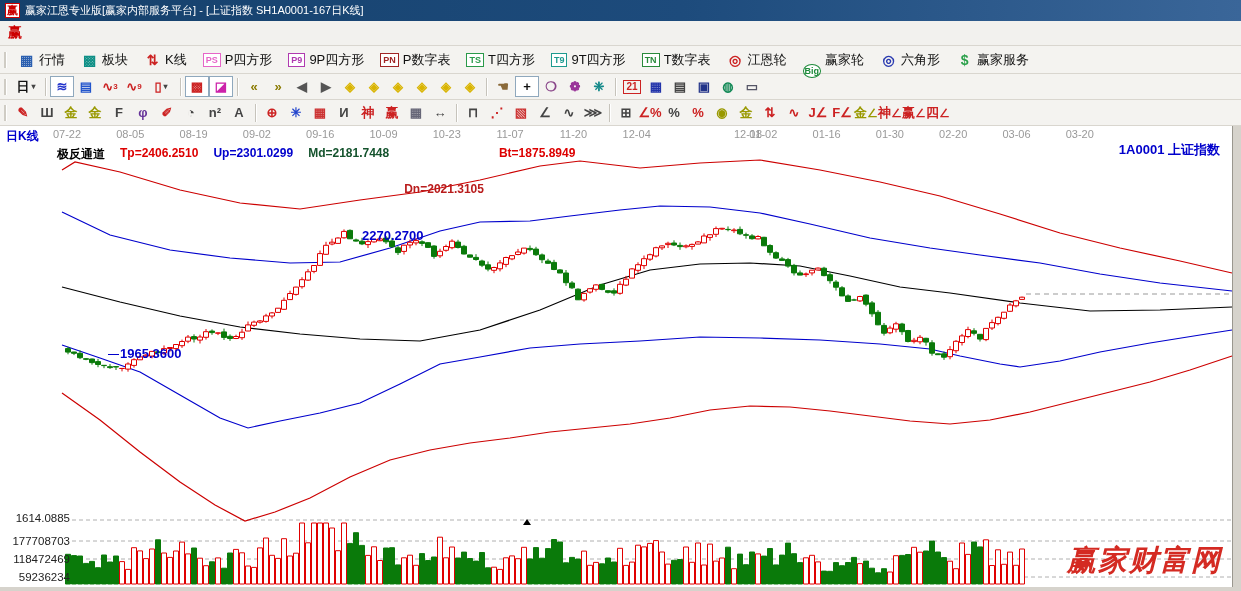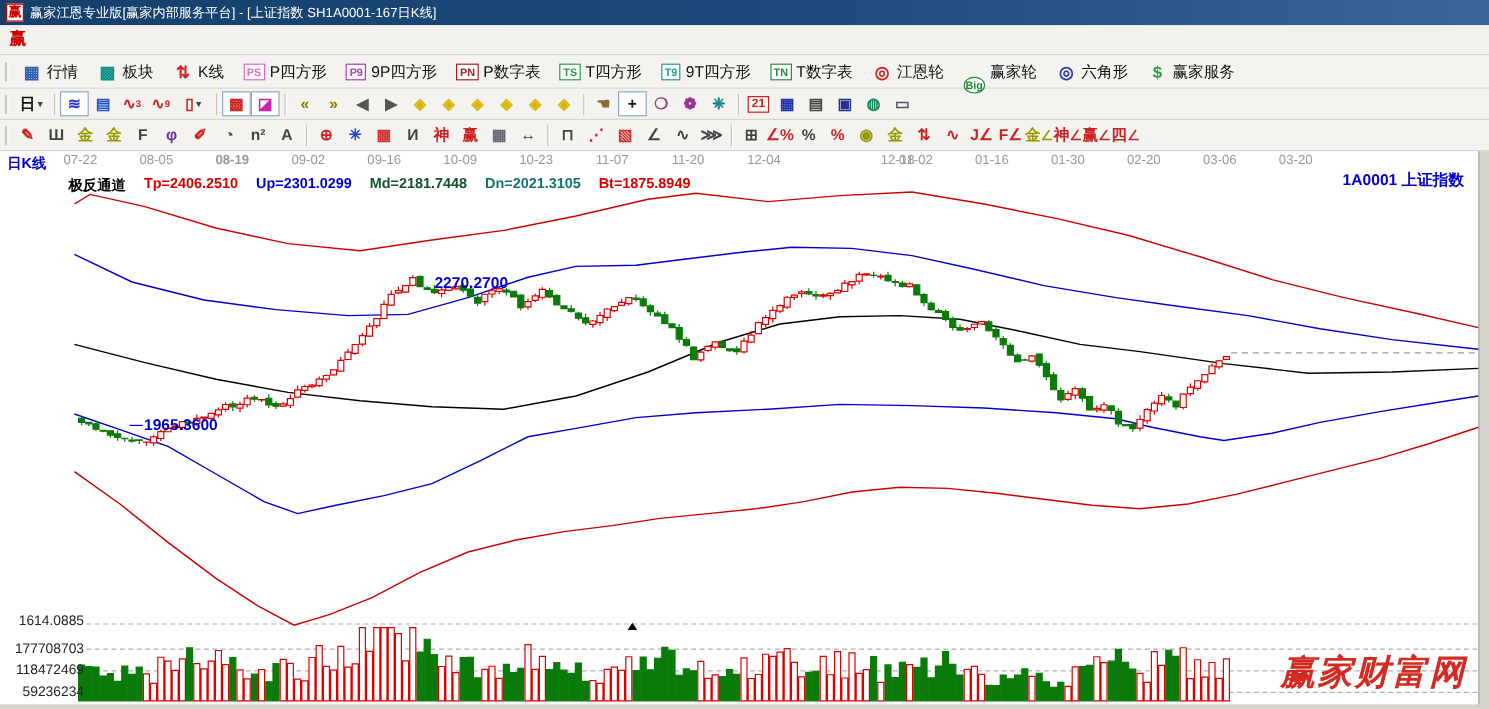--- a/index.html
+++ b/index.html
@@ -362,42 +362,42 @@
         <path d="M119.5,368.4H124.5V368.5H119.5ZM125.5,364.0H130.5V369.1H125.5ZM131.5,359.7H136.5V365.4H131.5ZM137.5,356.9H142.5V359.8H137.5ZM143.5,355.1H148.5V356.1H143.5ZM149.5,351.4H154.5V356.1H149.5ZM161.5,348.6H166.5V352.9H161.5ZM167.5,347.5H172.5V348.5H167.5ZM173.5,344.5H178.5V348.6H173.5ZM179.5,341.5H184.5V345.7H179.5ZM185.5,337.1H190.5V341.2H185.5ZM197.5,337.0H202.5V340.1H197.5ZM203.5,331.7H208.5V337.3H203.5ZM215.5,332.9H220.5V333.2H215.5ZM233.5,336.5H238.5V338.5H233.5ZM239.5,332.2H244.5V337.7H239.5ZM245.5,324.9H250.5V331.0H245.5ZM251.5,322.1H256.5V325.3H251.5ZM257.5,320.9H262.5V322.2H257.5ZM263.5,315.9H268.5V321.4H263.5ZM269.5,312.9H274.5V316.0H269.5ZM275.5,308.2H280.5V312.4H275.5ZM281.5,300.3H286.5V309.3H281.5ZM287.5,293.5H292.5V299.6H287.5ZM293.5,287.1H298.5V294.4H293.5ZM299.5,279.7H304.5V286.7H299.5ZM305.5,271.8H310.5V280.1H305.5ZM311.5,265.5H316.5V271.4H311.5ZM317.5,253.6H322.5V265.4H317.5ZM323.5,245.3H328.5V254.3H323.5ZM329.5,242.2H334.5V244.0H329.5ZM335.5,238.0H340.5V243.4H335.5ZM341.5,231.4H346.5V237.8H341.5ZM365.5,241.6H370.5V244.6H365.5ZM371.5,239.4H376.5V241.9H371.5ZM377.5,238.9H382.5V240.7H377.5ZM401.5,245.2H406.5V251.4H401.5ZM407.5,242.3H412.5V245.0H407.5ZM413.5,240.6H418.5V242.9H413.5ZM437.5,251.3H442.5V255.8H437.5ZM443.5,246.5H448.5V250.3H443.5ZM449.5,241.2H454.5V247.7H449.5ZM491.5,267.5H496.5V270.3H491.5ZM497.5,262.9H502.5V268.8H497.5ZM503.5,257.5H508.5V264.4H503.5ZM509.5,255.6H514.5V258.9H509.5ZM515.5,252.0H520.5V254.5H515.5ZM521.5,248.1H526.5V253.1H521.5ZM581.5,293.4H586.5V299.9H581.5ZM587.5,288.7H592.5V292.1H587.5ZM593.5,284.9H598.5V289.3H593.5ZM617.5,284.3H622.5V293.3H617.5ZM623.5,279.2H628.5V285.1H623.5ZM629.5,268.9H634.5V278.1H629.5ZM635.5,264.7H640.5V270.3H635.5ZM641.5,258.7H646.5V265.6H641.5ZM647.5,254.7H652.5V259.2H647.5ZM653.5,247.7H658.5V256.0H653.5ZM659.5,245.9H664.5V247.8H659.5ZM665.5,243.3H670.5V244.6H665.5ZM683.5,245.8H688.5V246.8H683.5ZM689.5,244.4H694.5V246.4H689.5ZM695.5,241.9H700.5V244.1H695.5ZM701.5,236.0H706.5V242.9H701.5ZM707.5,234.7H712.5V237.4H707.5ZM713.5,228.6H718.5V234.3H713.5ZM719.5,228.3H724.5V229.0H719.5ZM731.5,230.0H736.5V230.7H731.5ZM755.5,236.5H760.5V238.9H755.5ZM803.5,273.9H808.5V274.6H803.5ZM809.5,270.2H814.5V272.9H809.5ZM815.5,268.1H820.5V270.0H815.5ZM857.5,296.5H862.5V300.9H857.5ZM887.5,328.1H892.5V332.8H887.5ZM893.5,323.8H898.5V329.2H893.5ZM911.5,340.3H916.5V341.6H911.5ZM917.5,337.3H922.5V341.8H917.5ZM947.5,349.6H952.5V356.7H947.5ZM953.5,341.3H958.5V350.7H953.5ZM959.5,335.9H964.5V342.5H959.5ZM965.5,329.6H970.5V336.5H965.5ZM983.5,328.4H988.5V339.6H983.5ZM989.5,322.6H994.5V328.0H989.5ZM995.5,317.3H1000.5V323.6H995.5ZM1001.5,312.2H1006.5V318.3H1001.5ZM1007.5,305.0H1012.5V311.3H1007.5ZM1013.5,300.8H1018.5V305.8H1013.5ZM1019.5,297.2H1024.5V299.4H1019.5Z" stroke="#e00000" fill="#ffffff" stroke-width="1"></path>
         <path d="M65.5,584V554.3H70.5V584ZM71.5,584V555.6H76.5V584ZM77.5,584V556.0H82.5V584ZM83.5,584V563.4H88.5V584ZM89.5,584V561.4H94.5V584ZM95.5,584V567.7H100.5V584ZM101.5,584V555.0H106.5V584ZM107.5,584V562.0H112.5V584ZM113.5,584V556.0H118.5V584ZM155.5,584V539.8H160.5V584ZM191.5,584V548.0H196.5V584ZM209.5,584V561.8H214.5V584ZM221.5,584V568.2H226.5V584ZM227.5,584V553.0H232.5V584ZM347.5,584V543.4H352.5V584ZM353.5,584V532.7H358.5V584ZM359.5,584V545.4H364.5V584ZM383.5,584V548.0H388.5V584ZM389.5,584V547.7H394.5V584ZM395.5,584V564.9H400.5V584ZM419.5,584V553.6H424.5V584ZM425.5,584V560.5H430.5V584ZM431.5,584V557.0H436.5V584ZM455.5,584V558.0H460.5V584ZM461.5,584V552.1H466.5V584ZM467.5,584V558.5H472.5V584ZM473.5,584V561.1H478.5V584ZM479.5,584V552.5H484.5V584ZM485.5,584V567.8H490.5V584ZM527.5,584V558.9H532.5V584ZM533.5,584V547.6H538.5V584ZM539.5,584V558.2H544.5V584ZM545.5,584V548.6H550.5V584ZM551.5,584V539.5H556.5V584ZM557.5,584V542.0H562.5V584ZM563.5,584V562.8H568.5V584ZM569.5,584V557.4H574.5V584ZM575.5,584V559.1H580.5V584ZM599.5,584V563.8H604.5V584ZM605.5,584V558.0H610.5V584ZM611.5,584V562.0H616.5V584ZM671.5,584V560.3H676.5V584ZM677.5,584V559.5H682.5V584ZM725.5,584V547.2H730.5V584ZM737.5,584V554.1H742.5V584ZM743.5,584V564.7H748.5V584ZM749.5,584V552.0H754.5V584ZM761.5,584V556.1H766.5V584ZM767.5,584V548.5H772.5V584ZM773.5,584V564.9H778.5V584ZM779.5,584V555.1H784.5V584ZM785.5,584V543.1H790.5V584ZM791.5,584V553.7H796.5V584ZM797.5,584V562.6H802.5V584ZM821.5,584V571.1H826.5V584ZM827.5,584V571.3H832.5V584ZM833.5,584V562.6H838.5V584ZM839.5,584V565.7H844.5V584ZM845.5,584V562.5H850.5V584ZM851.5,584V557.4H856.5V584ZM863.5,584V561.1H868.5V584ZM869.5,584V568.2H874.5V584ZM875.5,584V572.8H880.5V584ZM881.5,584V568.7H886.5V584ZM899.5,584V555.4H904.5V584ZM905.5,584V554.5H910.5V584ZM923.5,584V551.0H928.5V584ZM929.5,584V541.1H934.5V584ZM935.5,584V552.0H940.5V584ZM941.5,584V557.6H946.5V584ZM971.5,584V542.0H976.5V584ZM977.5,584V546.9H982.5V584Z" stroke="#0a7a0a" fill="#0a7a0a" stroke-width="1"></path>
         <path d="M119.5,584V561.6H124.5V584ZM125.5,584V569.4H130.5V584ZM131.5,584V547.7H136.5V584ZM137.5,584V550.9H142.5V584ZM143.5,584V558.6H148.5V584ZM149.5,584V549.0H154.5V584ZM161.5,584V553.0H166.5V584ZM167.5,584V557.4H172.5V584ZM173.5,584V551.0H178.5V584ZM179.5,584V542.1H184.5V584ZM185.5,584V553.9H190.5V584ZM197.5,584V558.2H202.5V584ZM203.5,584V565.7H208.5V584ZM215.5,584V557.9H220.5V584ZM233.5,584V549.4H238.5V584ZM239.5,584V552.8H244.5V584ZM245.5,584V566.0H250.5V584ZM251.5,584V567.4H256.5V584ZM257.5,584V547.9H262.5V584ZM263.5,584V538.0H268.5V584ZM269.5,584V555.3H274.5V584ZM275.5,584V558.4H280.5V584ZM281.5,584V538.7H286.5V584ZM287.5,584V556.0H292.5V584ZM293.5,584V553.2H298.5V584ZM299.5,584V523.0H304.5V584ZM305.5,584V542.8H310.5V584ZM311.5,584V523.0H316.5V584ZM317.5,584V523.0H322.5V584ZM323.5,584V523.0H328.5V584ZM329.5,584V528.0H334.5V584ZM335.5,584V550.7H340.5V584ZM341.5,584V523.0H346.5V584ZM365.5,584V555.4H370.5V584ZM371.5,584V546.8H376.5V584ZM377.5,584V560.5H382.5V584ZM401.5,584V557.8H406.5V584ZM407.5,584V555.2H412.5V584ZM413.5,584V565.3H418.5V584ZM437.5,584V537.2H442.5V584ZM443.5,584V557.8H448.5V584ZM449.5,584V547.0H454.5V584ZM491.5,584V567.2H496.5V584ZM497.5,584V569.4H502.5V584ZM503.5,584V557.8H508.5V584ZM509.5,584V555.9H514.5V584ZM515.5,584V558.7H520.5V584ZM521.5,584V547.3H526.5V584ZM581.5,584V551.1H586.5V584ZM587.5,584V565.3H592.5V584ZM593.5,584V562.4H598.5V584ZM617.5,584V548.3H622.5V584ZM623.5,584V565.4H628.5V584ZM629.5,584V562.1H634.5V584ZM635.5,584V545.2H640.5V584ZM641.5,584V546.9H646.5V584ZM647.5,584V543.4H652.5V584ZM653.5,584V540.6H658.5V584ZM659.5,584V552.0H664.5V584ZM665.5,584V564.1H670.5V584ZM683.5,584V547.0H688.5V584ZM689.5,584V562.3H694.5V584ZM695.5,584V543.0H700.5V584ZM701.5,584V565.0H706.5V584ZM707.5,584V544.1H712.5V584ZM713.5,584V561.1H718.5V584ZM719.5,584V558.0H724.5V584ZM731.5,584V568.7H736.5V584ZM755.5,584V553.9H760.5V584ZM803.5,584V557.8H808.5V584ZM809.5,584V555.3H814.5V584ZM815.5,584V561.9H820.5V584ZM857.5,584V563.6H862.5V584ZM887.5,584V572.0H892.5V584ZM893.5,584V555.7H898.5V584ZM911.5,584V547.3H916.5V584ZM917.5,584V552.2H922.5V584ZM947.5,584V561.2H952.5V584ZM953.5,584V568.7H958.5V584ZM959.5,584V543.0H964.5V584ZM965.5,584V554.4H970.5V584ZM983.5,584V539.8H988.5V584ZM989.5,584V565.5H994.5V584ZM995.5,584V549.8H1000.5V584ZM1001.5,584V564.3H1006.5V584ZM1007.5,584V552.1H1012.5V584ZM1013.5,584V565.3H1018.5V584ZM1019.5,584V549.0H1024.5V584Z" stroke="#e00000" fill="#ffffff" stroke-width="1"></path>
         <line x1="1026" y1="294" x2="1232" y2="294" stroke="#999999" stroke-dasharray="5 4"></line>
         <polygon points="527,519 523,525 531,525" fill="#000000"></polygon>
       </svg>
     <div class="period-label">日K线</div>
     <div id="date-row" class="date-row">
         <span class="date-label" style="left: 45px;">07-22</span>
         <span class="date-label" style="left: 108.3px;">08-05</span>
-        <span class="date-label" style="left: 171.6px; font-weight: bold;">08-19</span>
+        <span class="date-label" style="left: 171.6px;">08-19</span>
         <span class="date-label" style="left: 234.9px;">09-02</span>
         <span class="date-label" style="left: 298.2px;">09-16</span>
         <span class="date-label" style="left: 361.5px;">10-09</span>
         <span class="date-label" style="left: 424.8px;">10-23</span>
         <span class="date-label" style="left: 488.1px;">11-07</span>
         <span class="date-label" style="left: 551.4px;">11-20</span>
         <span class="date-label" style="left: 614.7px;">12-04</span>
         <span class="date-label" style="left: 678px; margin-left: 48px;">12-18</span>
         <span class="date-label" style="left: 741.3px;">01-02</span>
         <span class="date-label" style="left: 804.6px;">01-16</span>
         <span class="date-label" style="left: 867.9px;">01-30</span>
         <span class="date-label" style="left: 931.2px;">02-20</span>
         <span class="date-label" style="left: 994.5px;">03-06</span>
         <span class="date-label" style="left: 1057.8px;">03-20</span>
       </div>
     <div id="chart-header" class="chart-header">
         <span class="hdr" style="color: rgb(0, 0, 0);">极反通道</span>
         <span class="hdr" style="color: rgb(221, 0, 0);">Tp=2406.2510</span>
         <span class="hdr" style="color: rgb(0, 0, 204);">Up=2301.0299</span>
         <span class="hdr" style="color: #14532d;">Md=2181.7448</span>
-        <span class="hdr" style="color: #0f766e;">Dn=2021.3105</span>
+        <span class="hdr" style="color: #b91c1c; margin-top: 36px;">Dn=2021.3105</span>
         <span class="hdr" style="color: rgb(221, 0, 0);">Bt=1875.8949</span>
       </div>
     <div class="symbol-label">1A0001  上证指数</div>
     <div id="annotations">
         <div class="ann" style="left: 362px; top: 102px;">2270.2700</div>
         <div class="ann" style="left: 108px; top: 220px;"><span class="ptr"></span>1965.3600</div>
       </div>
     <div class="axis-label" style="top:386px">1614.0885</div>
     <div id="volume-labels">
         <div class="axis-label" style="top: 409px;">177708703</div>

